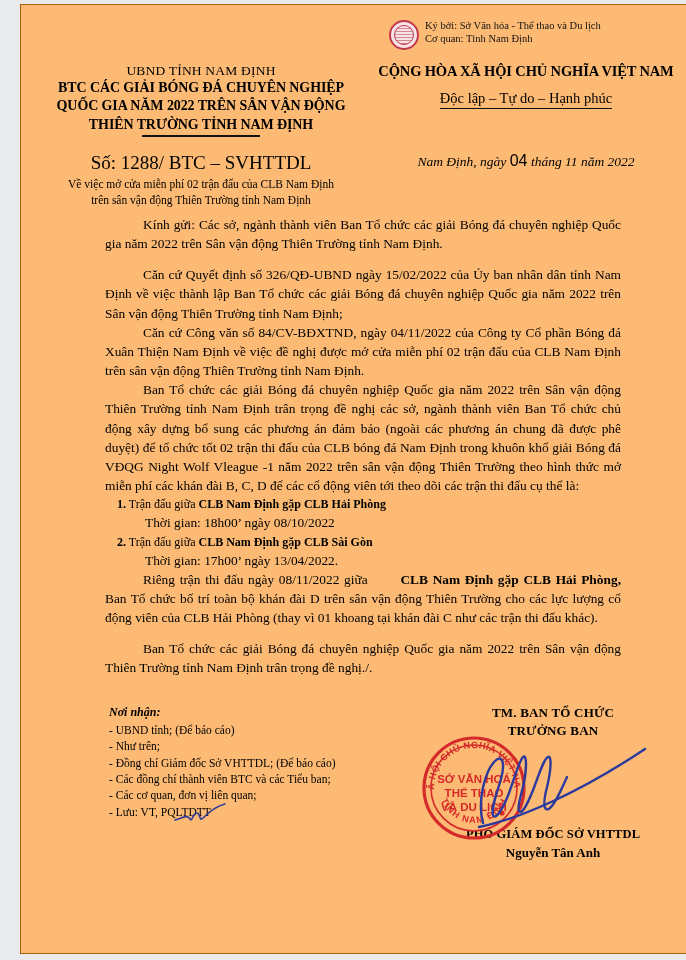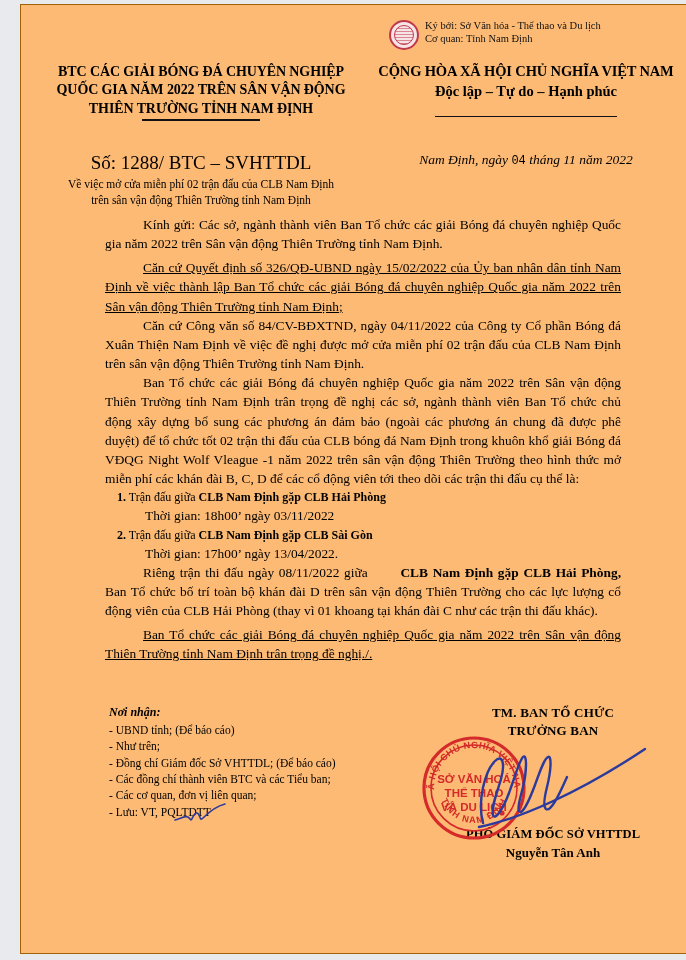--- a/index.html
+++ b/index.html
@@ -100,25 +100,25 @@
     text-align: center;
   }
   .hdr-right .n1 {
     font-size: 14.5px;
     font-weight: bold;
     letter-spacing: -.15px;
     white-space: nowrap;
   }
   .hdr-right .n2 {
     font-size: 14.5px;
-    font-weight: bold;
-    margin-top: 3px;
+    font-weight: normal;
+    margin-top: 10px;
     display: inline-block;
     border-bottom: 1.5px solid #111;
-    padding-bottom: 16px;
+    padding-bottom: 1px;
   }
 
   
   .docnum {
     position: absolute;
     left: 30px;
     top: 147px;
     width: 300px;
     text-align: center;
   }
@@ -133,40 +133,40 @@
     left: 345px;
     top: 147px;
     width: 320px;
     text-align: center;
     font-size: 13.5px;
     font-style: italic;
     white-space: nowrap;
   }
   .docdate .daynum {
     font-style: normal;
-    font-family: Liberation Mono, monospace;
-    font-size: 12px;
+    font-family: Liberation Sans, sans-serif;
+    font-size: 16px;
   }
 
   
   .body {
     position: absolute;
     left: 84px;
     top: 210px;
     width: 516px;
   }
   .body p {
     margin: 0;
     font-size: 13.4px;
     line-height: 1.43;
     text-align: justify;
     text-justify: inter-word;
     text-indent: 38px;
   }
-  .body p.gap { margin-top: 5px; text-decoration: underline; }
+  .body p.gap { margin-top: 12px; }
   .body p.tight { margin-top: 0; }
   .body b { font-weight: bold; margin-left: 28px; }
 
   .matchlist {
     margin: 1px 0 0 0;
     padding: 0;
     list-style: none;
   }
   .matchlist li { margin-top: 1px; }
   .matchlist .mrow {
@@ -271,20 +271,21 @@
 
   <div class="digisig">
     <div class="digisig-seal"></div>
     <div class="digisig-lines">
       <div>Ký bởi: Sở Văn hóa - Thể thao và Du lịch</div>
       <div>Cơ quan: Tỉnh Nam Định</div>
     </div>
   </div>
 
   <div class="hdr-left">
+    <div class="l1">UBND TỈNH NAM ĐỊNH</div>
     <div class="l2">BTC CÁC GIẢI BÓNG ĐÁ CHUYÊN NGHIỆP</div>
     <div class="l2">QUỐC GIA NĂM 2022 TRÊN SÂN VẬN ĐỘNG</div>
     <div class="l2">THIÊN TRƯỜNG TỈNH NAM ĐỊNH</div>
     <span class="uline"></span>
   </div>
 
   <div class="hdr-right">
     <div class="n1">CỘNG HÒA XÃ HỘI CHỦ NGHĨA VIỆT NAM</div>
     <div class="n2">Độc lập – Tự do – Hạnh phúc</div>
   </div>
@@ -308,21 +309,21 @@
     <p class="gap">Căn cứ Quyết định số 326/QĐ-UBND ngày 15/02/2022 của Ủy ban nhân dân tỉnh Nam Định về việc thành lập Ban Tổ chức các giải Bóng đá chuyên nghiệp Quốc gia năm 2022 trên Sân vận động Thiên Trường tỉnh Nam Định;</p>
     <p class="tight">Căn cứ Công văn số 84/CV-BĐXTND, ngày 04/11/2022 của Công ty Cổ phần Bóng đá Xuân Thiện Nam Định về việc đề nghị được mở cửa miễn phí 02 trận đấu của CLB Nam Định trên sân vận động Thiên Trường tỉnh Nam Định.</p>
     <p class="tight">Ban Tổ chức các giải Bóng đá chuyên nghiệp Quốc gia năm 2022 trên Sân vận động Thiên Trường tỉnh Nam Định trân trọng đề nghị các sở, ngành thành viên Ban Tổ chức chủ động xây dựng bổ sung các phương án đảm bảo (ngoài các phương án chung đã được phê duyệt) để tổ chức tốt 02 trận thi đấu của CLB bóng đá Nam Định trong khuôn khổ giải Bóng đá VĐQG Night Wolf Vleague -1 năm 2022 trên sân vận động Thiên Trường theo hình thức mở miễn phí các khán đài B, C, D để các cổ động viên tới theo dõi các trận thi đấu cụ thể là:</p>
 
     <ul class="matchlist">
       <li>
         <div class="mrow">
           <span class="mnum">1.</span>
           <span>Trận đấu giữa </span><span class="mteams">CLB Nam Định gặp CLB Hải Phòng</span>
         </div>
-        <div class="mtime">Thời gian: 18h00’ ngày 03/11/2022</div>
+        <div class="mtime">Thời gian: 18h00’ ngày 08/10/2022</div>
       </li>
       <li>
         <div class="mrow">
           <span class="mnum">2.</span>
           <span>Trận đấu giữa </span><span class="mteams">CLB Nam Định gặp CLB Sài Gòn</span>
         </div>
         <div class="mtime">Thời gian: 17h00’ ngày 13/04/2022.</div>
       </li>
     </ul>
 

